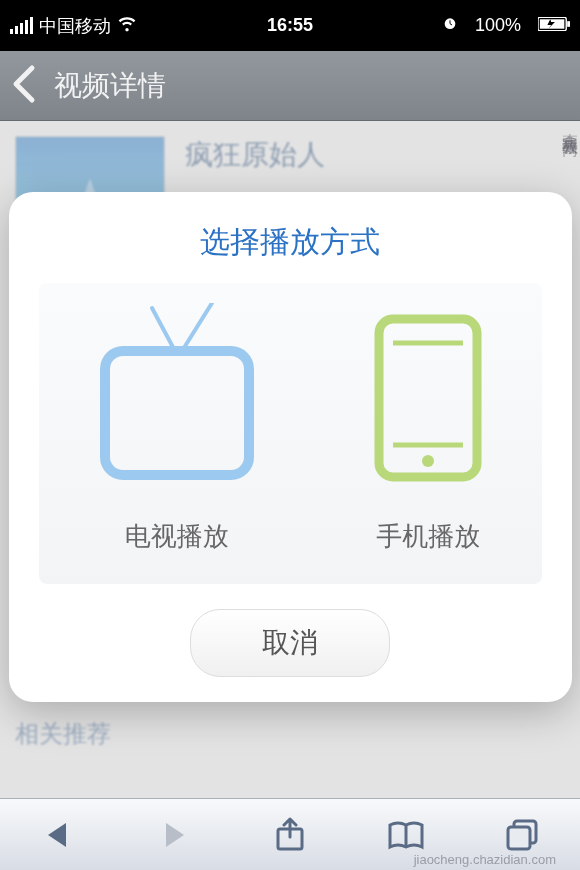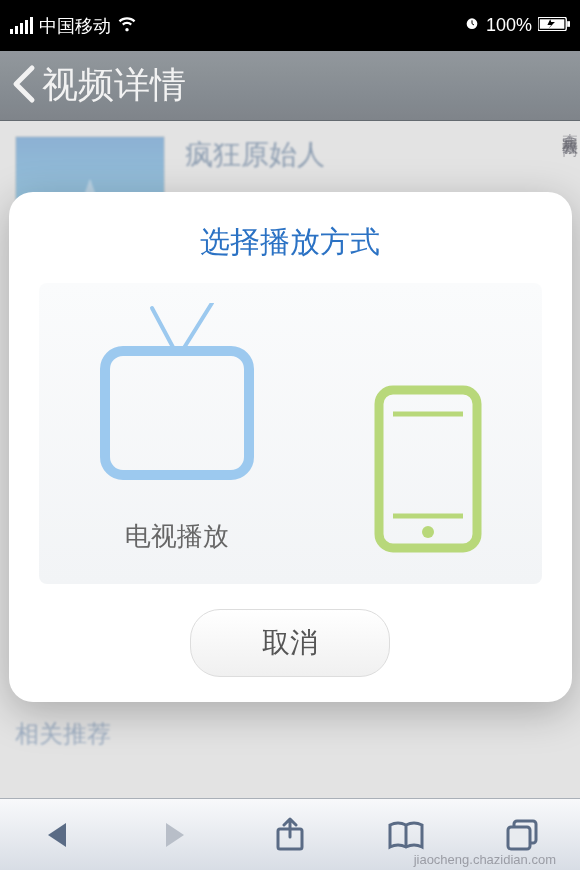--- a/index.html
+++ b/index.html
@@ -17,21 +17,21 @@
       height: 51px;
       background: #000;
       color: #fff;
       display: flex;
       align-items: center;
       padding: 0 10px;
       font-size: 18px;
     }
     .status-left { display: flex; align-items: center; gap: 6px; flex: 1; }
     .status-center { flex: 1; text-align: center; font-weight: bold; }
-    .status-right { flex: 1; display: flex; justify-content: flex-end; align-items: flex-start; gap: 6px; }
+    .status-right { flex: 1; display: flex; justify-content: flex-end; align-items: flex-start; gap: 17px; }
     .signal-bars { display: flex; align-items: flex-end; gap: 2px; }
     .signal-bars span { width: 3px; background: #fff; }
     .signal-bars span:nth-child(1){height:5px;}
     .signal-bars span:nth-child(2){height:8px;}
     .signal-bars span:nth-child(3){height:11px;}
     .signal-bars span:nth-child(4){height:14px;}
     .signal-bars span:nth-child(5){height:17px;}
     .wifi-icon svg { width: 20px; height: 20px; }
     .battery-icon svg { width: 32px; height: 14px; }
     .alarm-icon svg { width: 16px; height: 16px; }
@@ -40,21 +40,21 @@
     .nav-bar {
       height: 70px;
       background: linear-gradient(#9aa0a6, #868c92);
       display: flex;
       align-items: center;
       padding: 0 10px;
       color: #fff;
       border-bottom: 1px solid #6a7076;
     }
     .back-chevron { width: 28px; height: 40px; }
-    .nav-title { font-size: 36px; margin-left: 4px; }
+    .nav-title { font-size: 28px; margin-left: 16px; }
     
     
     .content {
       padding: 15px;
       filter: blur(1px);
       opacity: 0.55;
       pointer-events: none;
     }
     .movie-row { display: flex; gap: 20px; }
     .poster {
@@ -182,20 +182,21 @@
         <span></span>
         <span></span>
     </div>
     <span>中国移动</span>
     <span class="wifi-icon">
       <svg viewBox="0 0 24 24" fill="#fff">
           <path d="M12 18c1.1 0 2 .9 2 2s-.9 2-2 2-2-.9-2-2 .9-2 2-2zm-6-5l2 2c1.1-1.1 2.5-1.7 4-1.7s2.9.6 4 1.7l2-2c-1.6-1.6-3.7-2.5-6-2.5s-4.4.9-6 2.5zm-4-4l2 2c2.2-2.2 5-3.3 8-3.3s5.8 1.1 8 3.3l2-2C19.3 6.3 15.8 5 12 5S4.7 6.3 2 9z"></path>
         </svg>
     </span>
   </div>
+  <div class="status-center">16:55</div>
   <div class="status-right">
     <span class="alarm-icon">
       <svg viewBox="0 0 24 24" fill="#fff">
           <circle cx="12" cy="13" r="8"></circle>
           <path d="M12 8v5l3 2" stroke="#000" stroke-width="1.5" fill="none"></path>
         </svg>
     </span>
     <span>100%</span>
     <span class="battery-icon">
       <svg viewBox="0 0 34 14">
@@ -271,20 +272,21 @@
       </div>
       <div class="option">
         <div class="option-icon">
           <svg width="110" height="170" viewBox="0 0 110 170">
             <rect x="6" y="6" width="98" height="158" rx="14" fill="none" stroke="#b8d87a" stroke-width="9"></rect>
             <line x1="20" y1="30" x2="90" y2="30" stroke="#b8d87a" stroke-width="5"></line>
             <line x1="20" y1="132" x2="90" y2="132" stroke="#b8d87a" stroke-width="5"></line>
             <circle cx="55" cy="148" r="6" fill="#b8d87a"></circle>
           </svg>
         </div>
+        <div class="option-label">手机播放</div>
       </div>
     </div>
     <div class="cancel-btn">取消</div>
   </div>
 </div>
 
 <div class="toolbar">
   <div class="tool-btn">
     <svg viewBox="0 0 40 36">
         <path d="M28 6 L10 18 L28 30 Z" fill="#5a6b85"></path>

